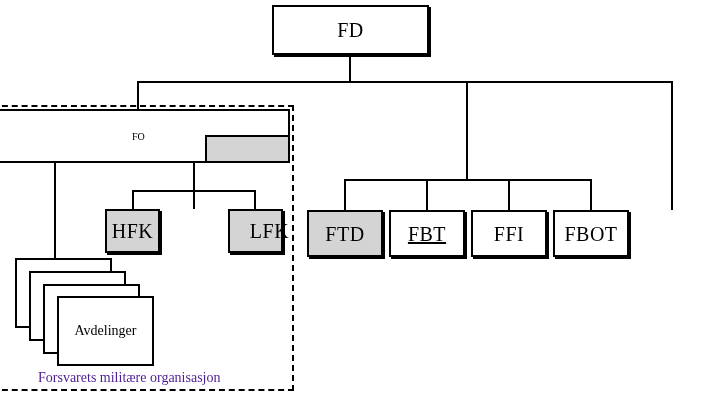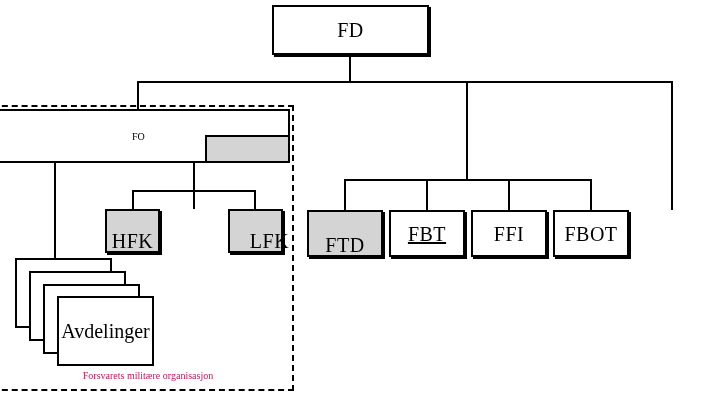--- a/index.html
+++ b/index.html
@@ -25,21 +25,20 @@
     display: flex;
     align-items: center;
     justify-content: center;
     font-size: 20px;
     color: #000000;
     letter-spacing: 0.5px;
     line-height: 1;
   }
   .box.gray {
     background: #d4d4d4;
-    align-items: flex-end;
   }
   .box.shadow {
     box-shadow: 2px 2px 0 #000000;
   }
   .line-h {
     position: absolute;
     background: #000000;
     height: 2px;
   }
   .line-v {
@@ -49,24 +48,23 @@
   }
   .dashed-region {
     position: absolute;
     box-sizing: border-box;
     border: 2px dashed #000000;
     background: transparent;
     pointer-events: none;
   }
   .caption {
     position: absolute;
-    font-size: 10px;
-    color: #be185d;
+    font-size: 14px;
+    color: #4c1d95;
     white-space: nowrap;
-    text-align: center;
   }
   .fo-box {
     position: absolute;
     box-sizing: border-box;
     border: 2px solid #000000;
     background: #ffffff;
   }
   .fo-label {
     position: absolute;
     font-size: 10px;
@@ -80,21 +78,21 @@
     background: #d4d4d4;
   }
   .stack-box {
     position: absolute;
     box-sizing: border-box;
     border: 2px solid #000000;
     background: #ffffff;
     display: flex;
     align-items: center;
     justify-content: center;
-    font-size: 20px;
+    font-size: 14px;
     color: #000000;
   }
 </style>
 </head>
 <body>
 
 <div id="chart">
 
   <div class="box shadow" style="left:272px; top:5px; width:157px; height:50px;">
     <span>FD</span>

